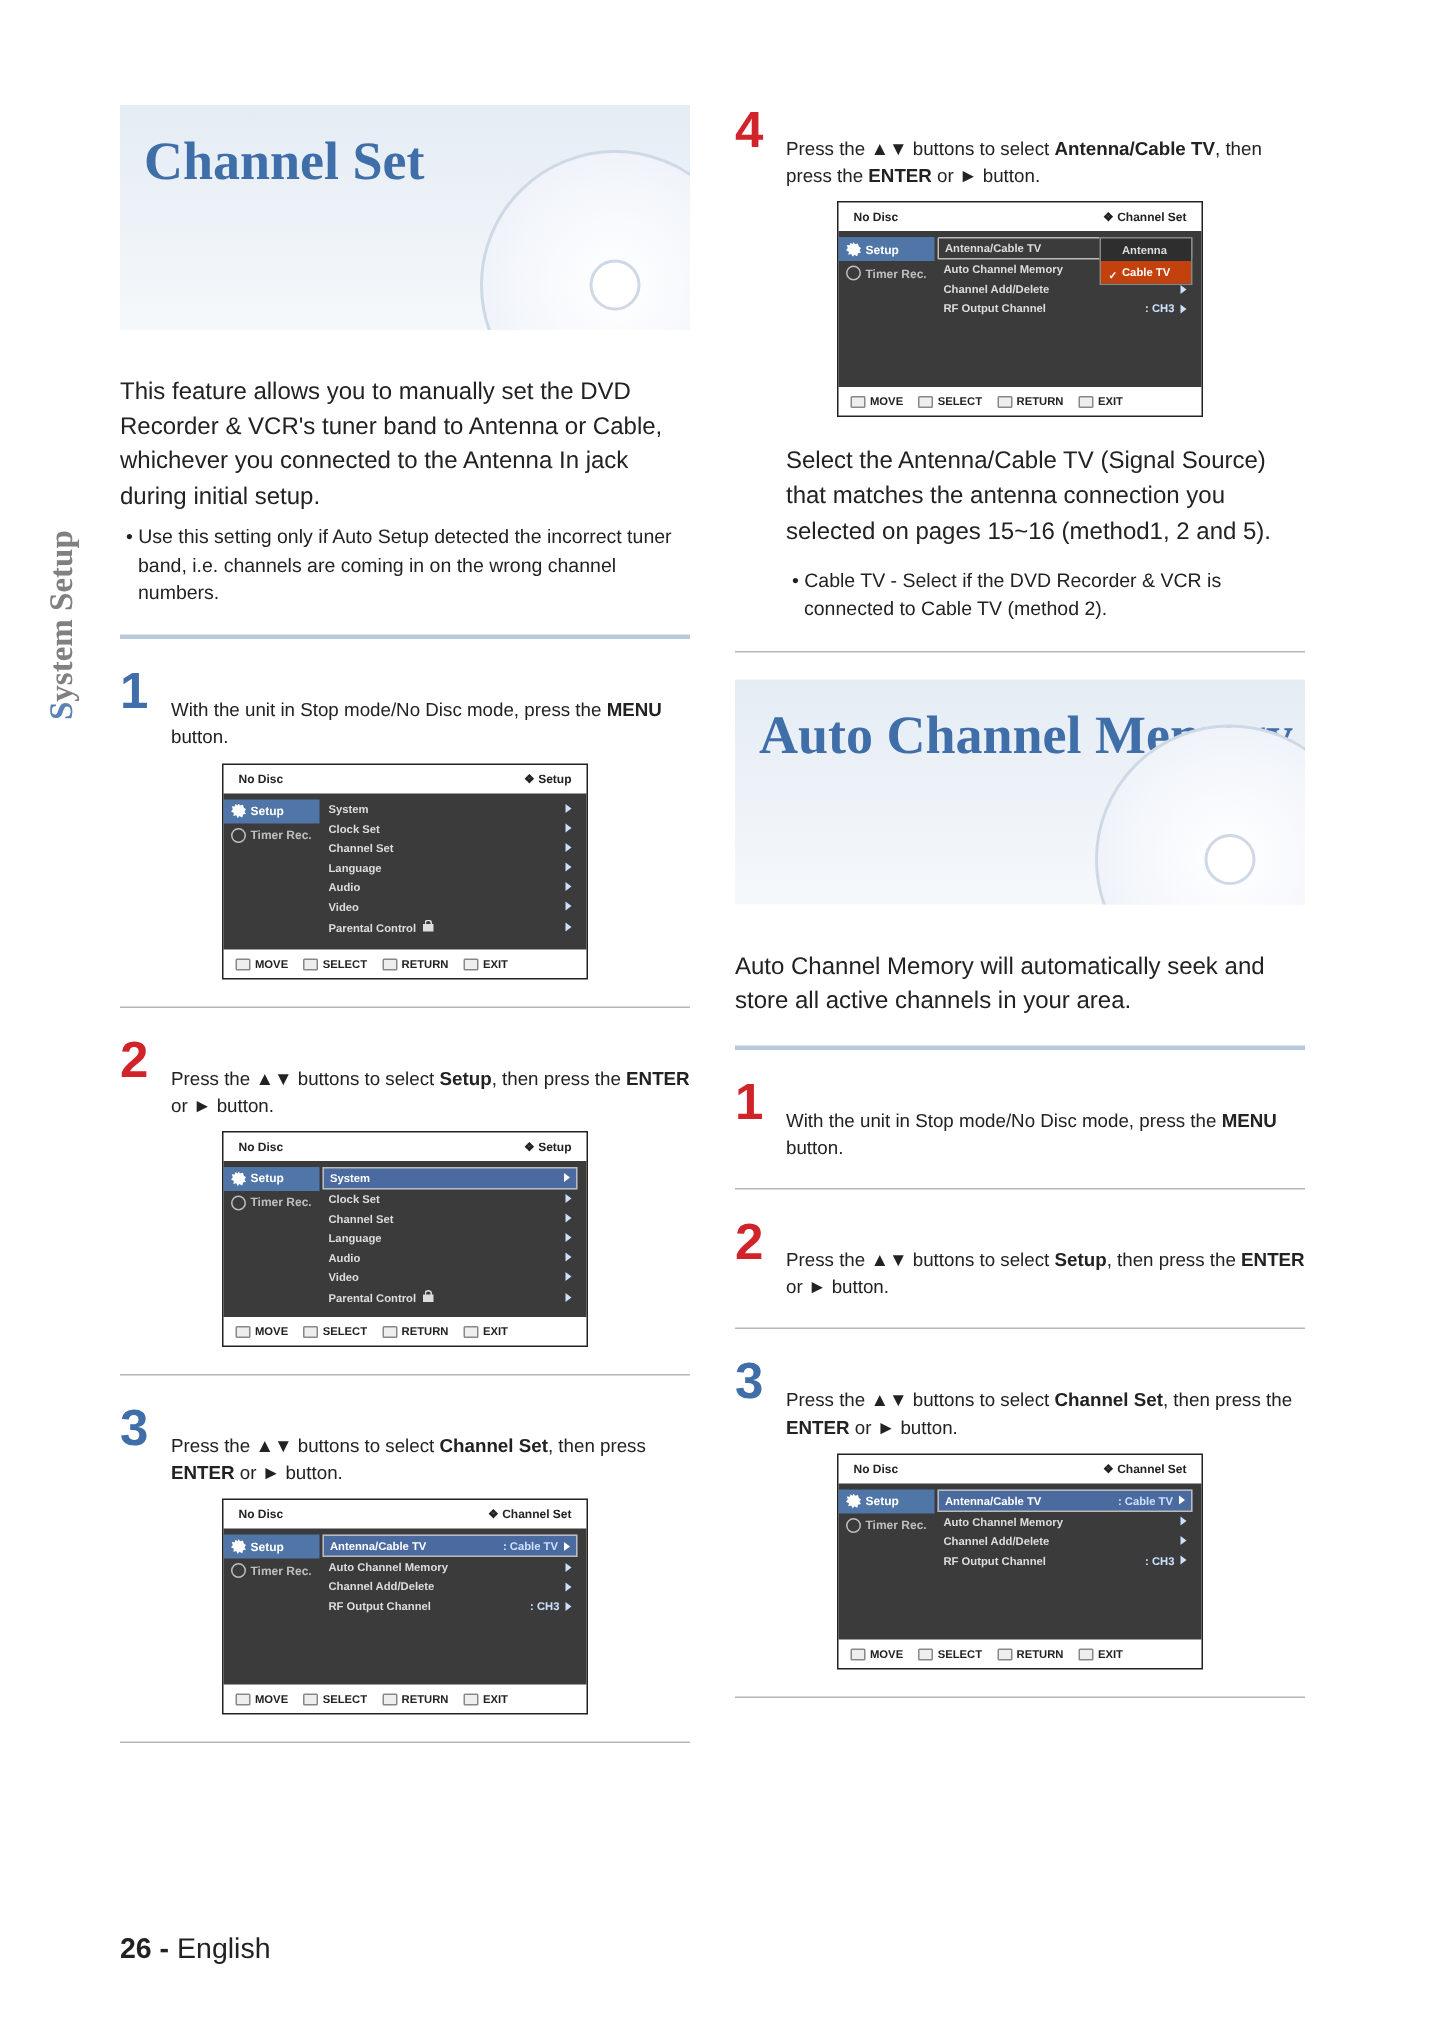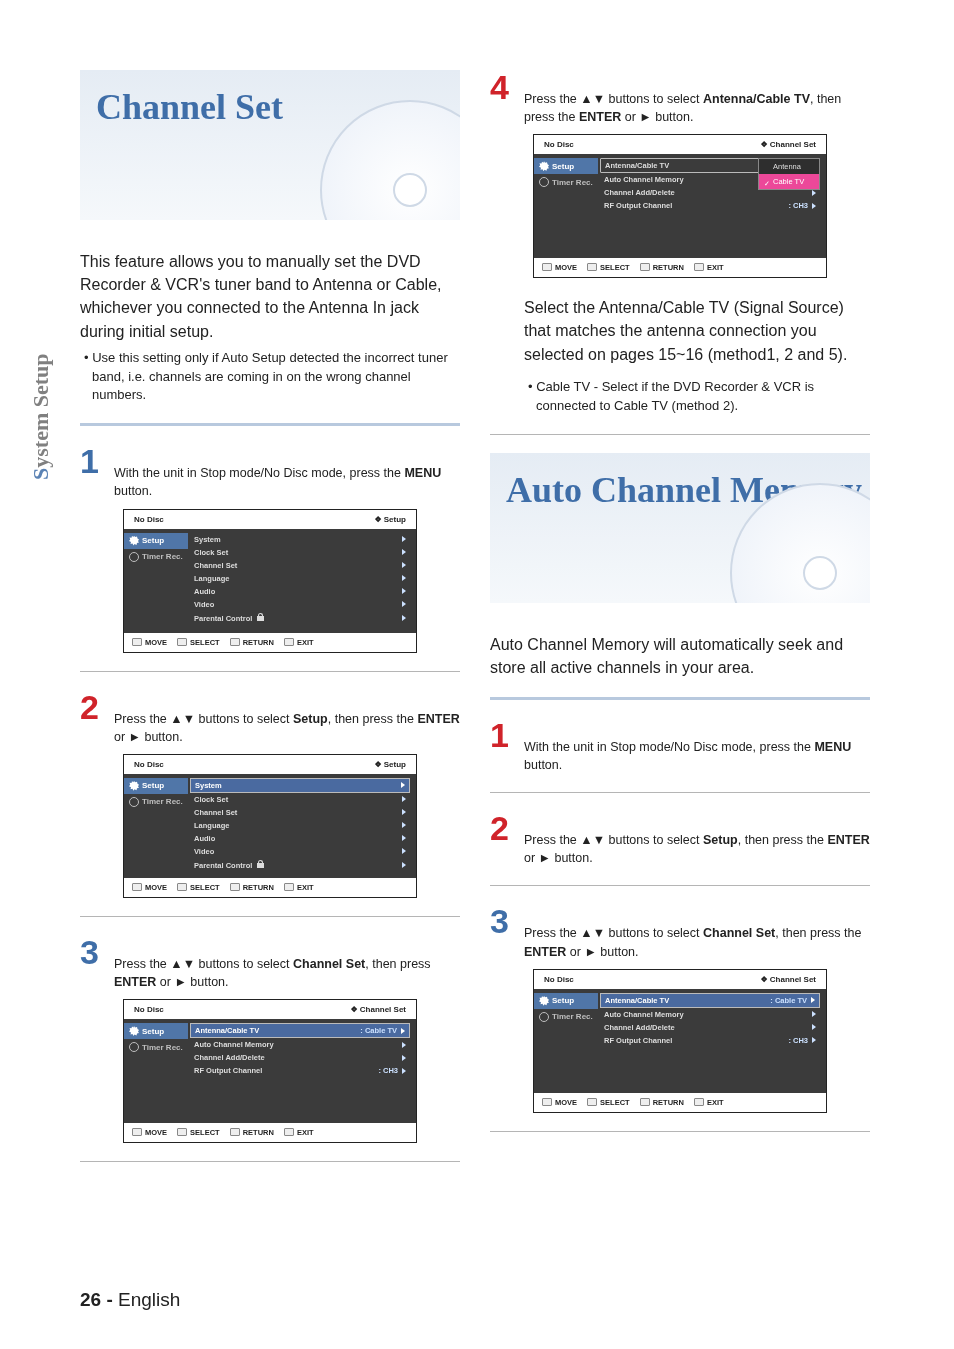--- a/index.html
+++ b/index.html
@@ -114,21 +114,21 @@
   .step-num.blue { color: #3f6ea8; }
   .step-num.red { color: #d0232a; }
   .step-text {
     font-size: 12.5px;
     line-height: 1.45;
     padding-top: 4px;
     margin-top: 16px;
   }
   .step-text b { font-weight: bold; }
   .osd {
-    width: 294px;
+    width: 244px;
     margin: 4px auto 4px auto;
     border: 1px solid #222;
     background: #fff;
     font-size: 8px;
   }
   .osd-top {
     display: flex;
     justify-content: space-between;
     padding: 5px 10px;
     color: #222;
@@ -200,48 +200,48 @@
     content:""; position:absolute; top:0; left:1px; width:3px; height:3px; border:1px solid #ddd; border-bottom:none; border-radius:3px 3px 0 0;
   }
   .osd-footer {
     display: flex;
     gap: 10px;
     padding: 5px 8px;
     color: #222;
     font-weight: bold;
     font-size: 7.5px;
   }
-  .osd-footer span { display: flex; align-items: flex-start; gap: 3px; }
+  .osd-footer span { display: flex; align-items: flex-end; gap: 3px; }
   .fk {
     display: inline-block;
     width: 10px; height: 8px;
     border: 1px solid #888;
     border-radius: 1px;
     background: #eee;
   }
   .osd-popup {
     position: absolute;
     top: 4px;
     right: 6px;
     width: 62px;
     background: #2e2e2e;
     border: 1px solid #888;
     z-index: 5;
   }
   .osd-popup div {
     padding: 3px 5px;
     color: #ddd;
     font-size: 7.5px;
-    font-weight: normal;
+    font-weight: bold;
     display: flex;
     align-items: center;
     gap: 3px;
   }
   .osd-popup div.sel {
-    background: #ec4899;
+    background: #c2410c;
     color: #fff;
   }
   .osd-popup .chk {
     width: 6px; height: 6px; display: inline-block;
   }
   .osd-popup .chk.on::after {
     content: "✓"; font-size: 7px; line-height: 6px; color: #fff;
   }
   .page-footer {
     position: absolute;

